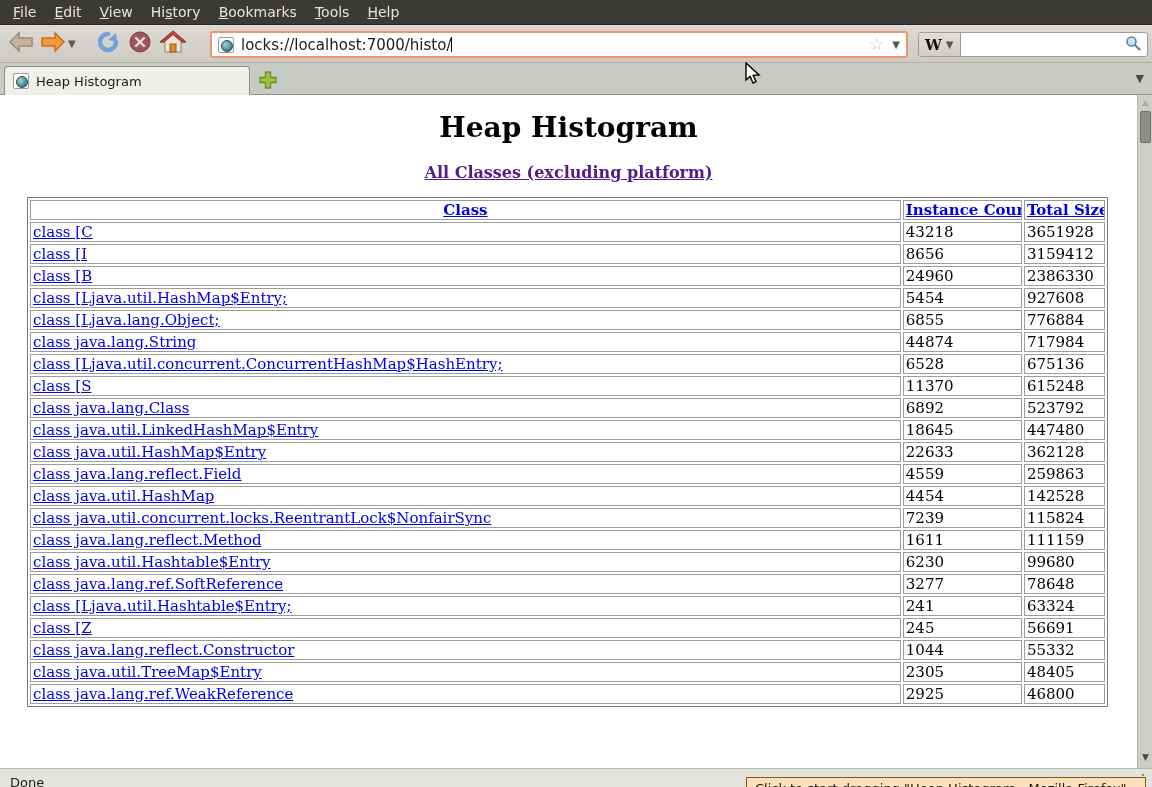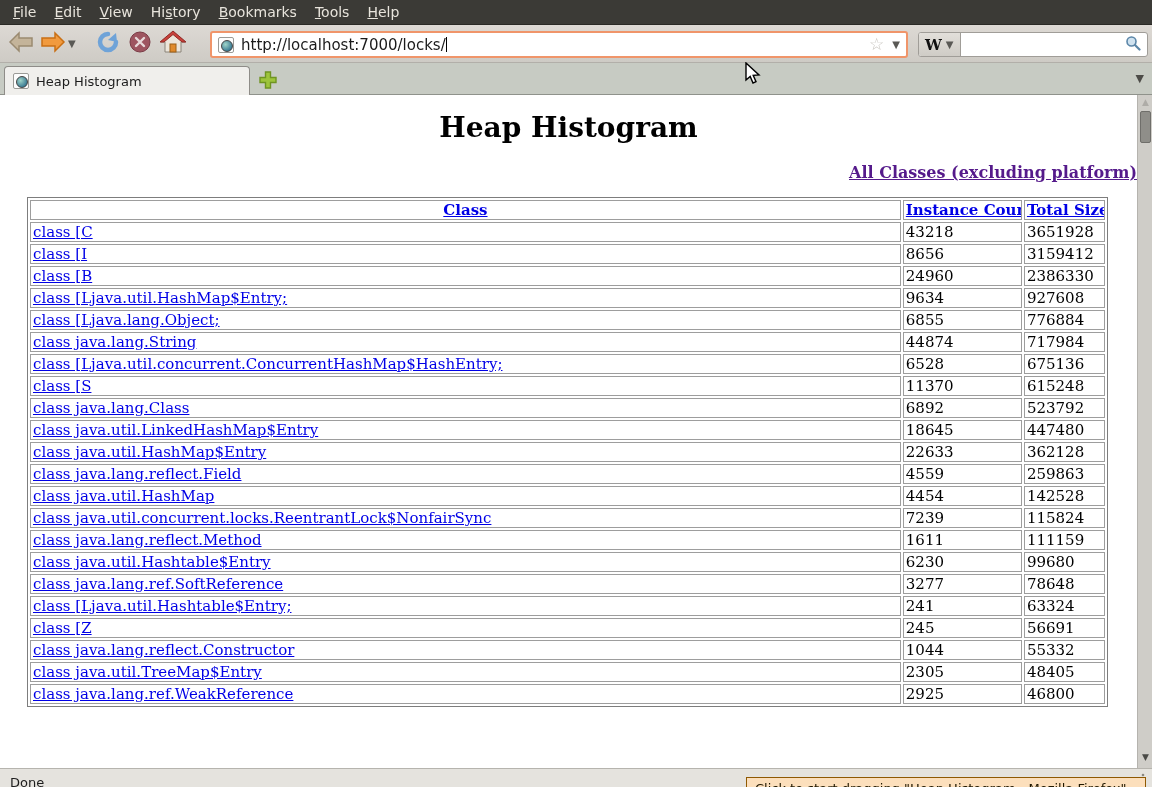--- a/index.html
+++ b/index.html
@@ -70,21 +70,21 @@
     border:1px solid #444; }
 
   
   .content {
     position:absolute; top:95px; left:0; width:1137px; height:673px;
     background:#fff; overflow:hidden; font-family:"DejaVu Serif", serif;
   }
   .page-title {
     margin-top:16px; text-align:center; font-size:28px; font-weight:bold; color:#000;
   }
-  .all-classes { text-align:right; margin-top:19px; font-size:16px; font-weight:bold; }
+  .all-classes { text-align:center; margin-top:19px; font-size:16px; font-weight:bold; }
   .all-classes a { color:#551a8b; text-decoration:underline; }
 
   table.heap {
     margin:15px 0 0 27px; width:1081px;
     border-collapse:separate; border-spacing:2px;
     border:1px solid #7d7d7d; background:#fff;
     table-layout:fixed; font-size:15px;
   }
   table.heap th, table.heap td {
     border:1px solid #9d9d9d; height:19px; padding:0 2px;
@@ -177,21 +177,21 @@
       <svg width="26" height="24" viewBox="0 0 26 24">
         <path d="M13 2 L25 12 L21 12 L21 22 L5 22 L5 12 L1 12 Z" fill="#ece5da" stroke="#8a8378" stroke-width="1"></path>
         <path d="M13 1 L26 12 L22 12 L13 4.5 L4 12 L0 12 Z" fill="#c9413b" stroke="#8f2b26" stroke-width="1"></path>
         <rect x="10" y="14" width="6" height="8" fill="#e08a2c" stroke="#9c5f17"></rect>
       </svg>
     </span>
   </div>
 
   <div class="urlbar">
     <span class="favicon"></span>
-    <span class="url-text">http://localhost:7000/locks/</span>
+    <span class="url-text">locks://localhost:7000/histo/</span>
       <span class="caret"></span>
     <span class="url-right">
       <span class="star">☆</span>
       <span class="drop-arrow">▼</span>
     </span>
   </div>
 
   <div class="searchbar">
     <span class="search-engine">
       <span class="w-logo">W</span>
@@ -249,21 +249,21 @@
           <td class="num">8656</td>
           <td class="num">3159412</td>
         </tr>
         <tr>
           <td><a href="#">class [B</a></td>
           <td class="num">24960</td>
           <td class="num">2386330</td>
         </tr>
         <tr>
           <td><a href="#">class [Ljava.util.HashMap$Entry;</a></td>
-          <td class="num">9634</td>
+          <td class="num">5454</td>
           <td class="num">927608</td>
         </tr>
         <tr>
           <td><a href="#">class [Ljava.lang.Object;</a></td>
           <td class="num">6855</td>
           <td class="num">776884</td>
         </tr>
         <tr>
           <td><a href="#">class java.lang.String</a></td>
           <td class="num">44874</td>

